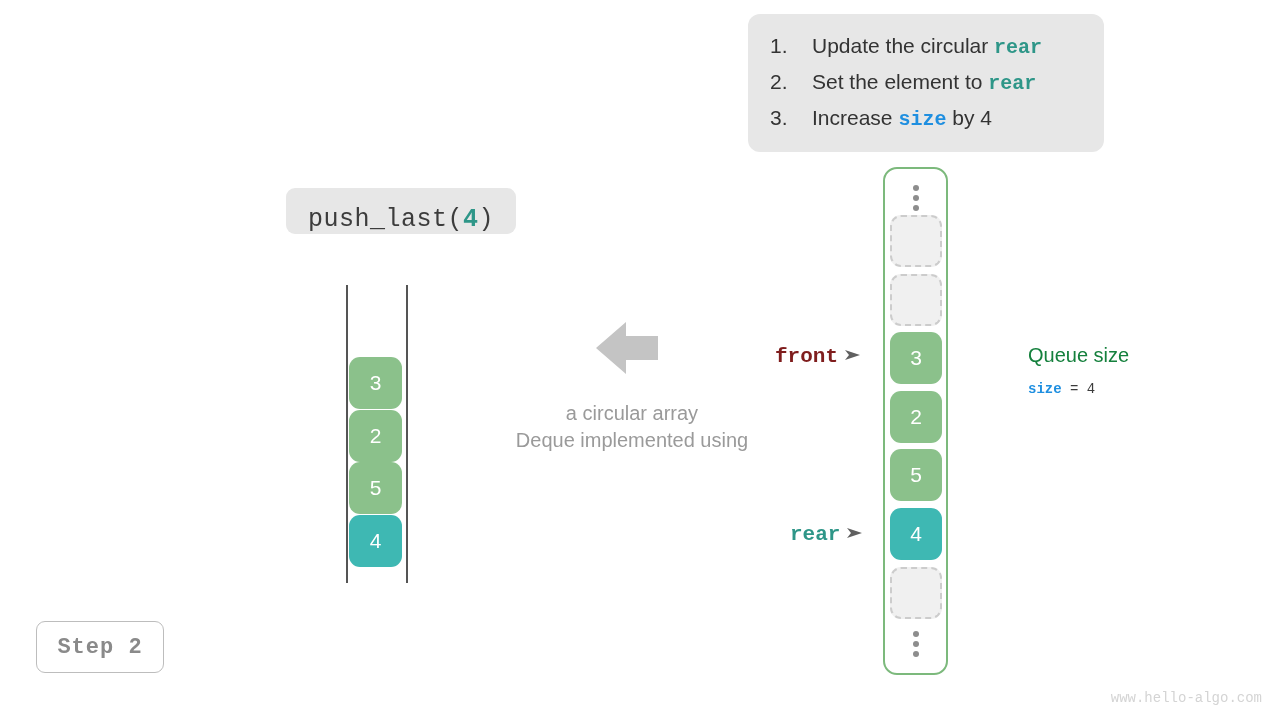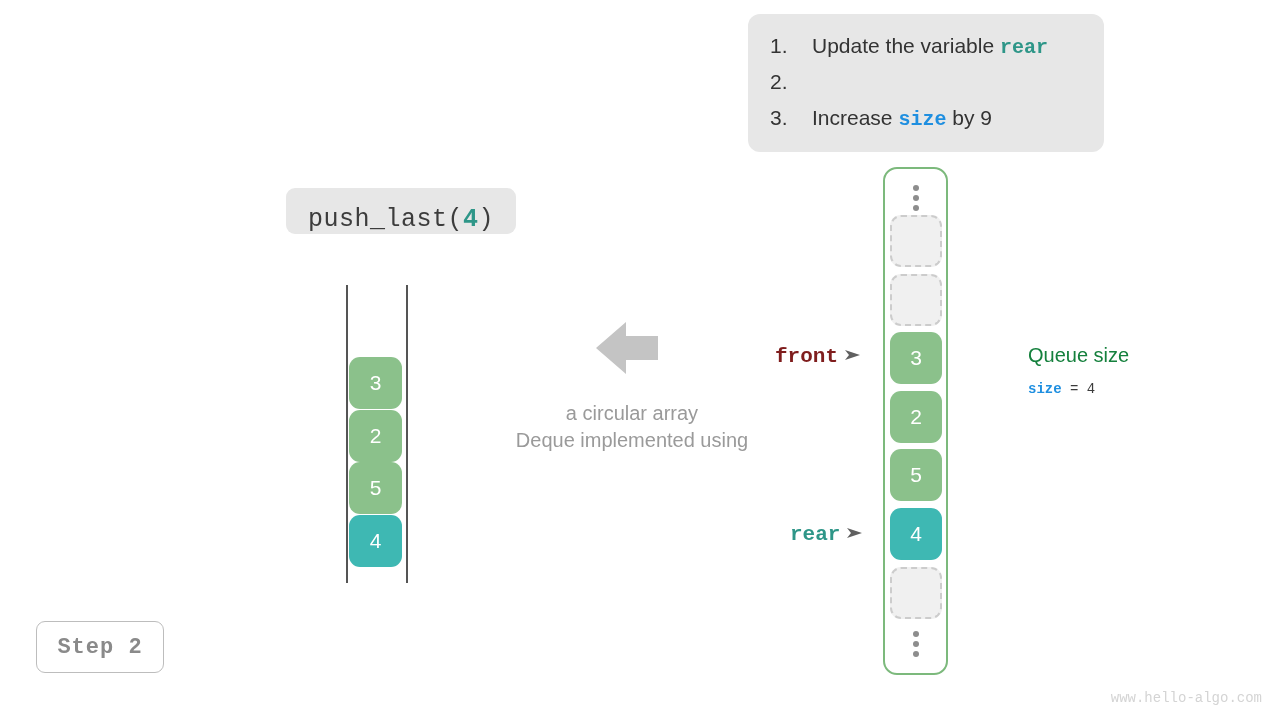--- a/index.html
+++ b/index.html
@@ -134,28 +134,29 @@
   }
 </style>
 </head>
 <body>
 
 <div id="stage">
 
   <div class="steps-box">
     <div class="step-row">
       <span class="step-num">1.</span>
-      <span class="step-text"><span>Update the variable </span><span class="mono-teal">rear</span><span></span></span>
+      <span class="step-text"><span>Update the circular </span><span class="mono-teal">rear</span><span></span></span>
     </div>
     <div class="step-row">
       <span class="step-num">2.</span>
+      <span class="step-text"><span>Set the element to </span><span class="mono-teal">rear</span><span></span></span>
     </div>
     <div class="step-row">
       <span class="step-num">3.</span>
-      <span class="step-text"><span>Increase </span><span class="mono-blue">size</span><span> by 9</span></span>
+      <span class="step-text"><span>Increase </span><span class="mono-blue">size</span><span> by 4</span></span>
     </div>
   </div>
 
   <div class="op-box">
     <span class="op-text"><span>push_last(</span><span class="op-arg">4</span><span>)</span></span>
   </div>
 
   <div class="rail rail-l"></div>
   <div class="rail rail-r"></div>
 

